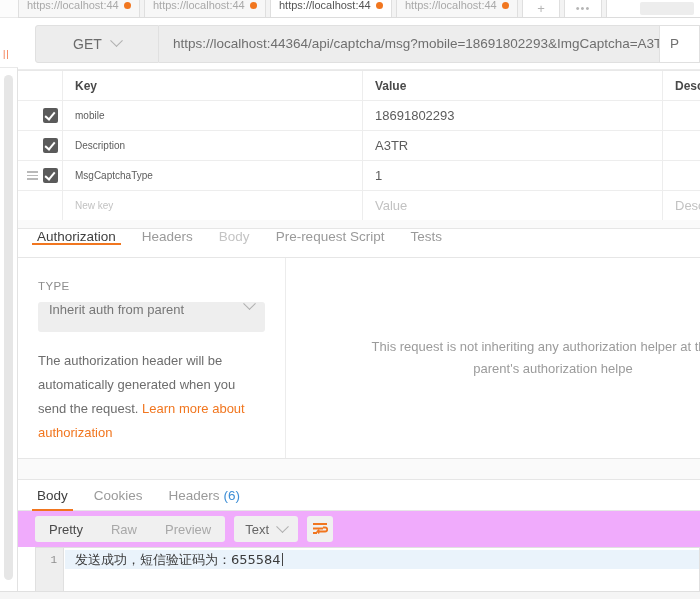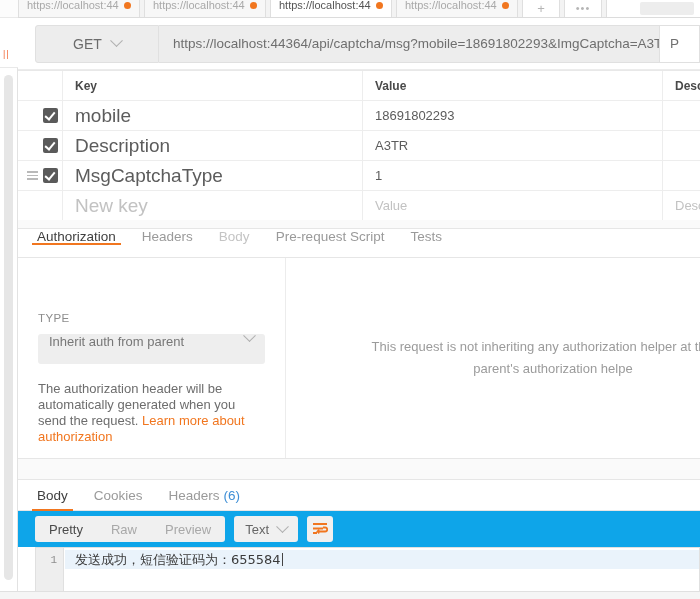--- a/index.html
+++ b/index.html
@@ -128,21 +128,21 @@
     width: 15px; height: 15px; background: #5a5a5a; border-radius: 2px;
     position: relative; flex: 0 0 15px;
   }
   .cb::after {
     content: ""; position: absolute; left: 4px; top: 2px;
     width: 4px; height: 8px; border-right: 2px solid #fff;
     border-bottom: 2px solid #fff; transform: rotate(40deg);
   }
   .kv-key {
     flex: 0 0 300px; display: flex; align-items: center;
-    padding-left: 12px; font-size: 19px; color: #5c5c5c;
+    padding-left: 12px; font-size: 10px; color: #5c5c5c;
     border-right: 1px solid #ededed;
   }
   .kv-val {
     flex: 0 0 300px; display: flex; align-items: center;
     padding-left: 12px; font-size: 13px; color: #5c5c5c;
     border-right: 1px solid #ededed;
   }
   .kv-desc {
     flex: 1; display: flex; align-items: center;
     padding-left: 12px; font-size: 13px; color: #5c5c5c; overflow: hidden;
@@ -179,29 +179,29 @@
 
   
   .auth-panel {
     position: absolute; left: 0; top: 258px; width: 682px; height: 200px;
     display: flex; background: #fff;
   }
   .auth-left {
     flex: 0 0 268px; border-right: 1px solid #ececec; padding: 22px 20px 0 20px;
   }
   .auth-type-label {
-    font-size: 11.5px; color: #8c8c8c; letter-spacing: .4px; margin-bottom: 10px; margin-top: 32px;
+    font-size: 11.5px; color: #8c8c8c; letter-spacing: .4px; margin-bottom: 10px;
   }
   .auth-select {
     height: 30px; background: #eeeeee; border-radius: 3px;
     display: flex; align-items: flex-start; justify-content: space-between;
     padding: 0 11px; font-size: 13px; color: #777;
   }
   .auth-desc {
-    margin-top: 17px; font-size: 13px; color: #6d6d6d; line-height: 16px;
+    margin-top: 17px; font-size: 13px; color: #6d6d6d; line-height: 24px;
   }
   .auth-link { color: #f1761f; }
   .auth-right {
     flex: 1; display: flex; align-items: center; justify-content: center;
     padding: 0 6px; overflow: hidden;
   }
   .auth-right p {
     font-size: 13px; color: #9b9b9b; text-align: center; line-height: 22px;
     white-space: nowrap; position: relative; left: 60px;
   }
@@ -220,21 +220,21 @@
     display: flex; align-items: stretch; padding-left: 6px;
     border-bottom: 1px solid #e6e6e6; background: #fff;
   }
   .resp-tabs .rq-tab { font-size: 13.5px; }
   .badge-count { color: #3f8fd6; margin-left: 4px; }
 
   
   .resp-toolbar {
     position: absolute; left: 0; top: 511px; width: 682px; height: 36px;
     display: flex; align-items: center; gap: 9px; padding-left: 17px;
-    background: #0ea5e9;
+    background: #f0abfc;
   }
   .seg {
     height: 26px; background: #f0f0f0; border-radius: 3px;
     display: flex; align-items: stretch;
   }
   .seg .segbtn {
     padding: 0 14px; display: flex; align-items: center;
     font-size: 13px; color: #a8a8a8;
   }
   .seg .segbtn.active { color: #4a4a4a; }

